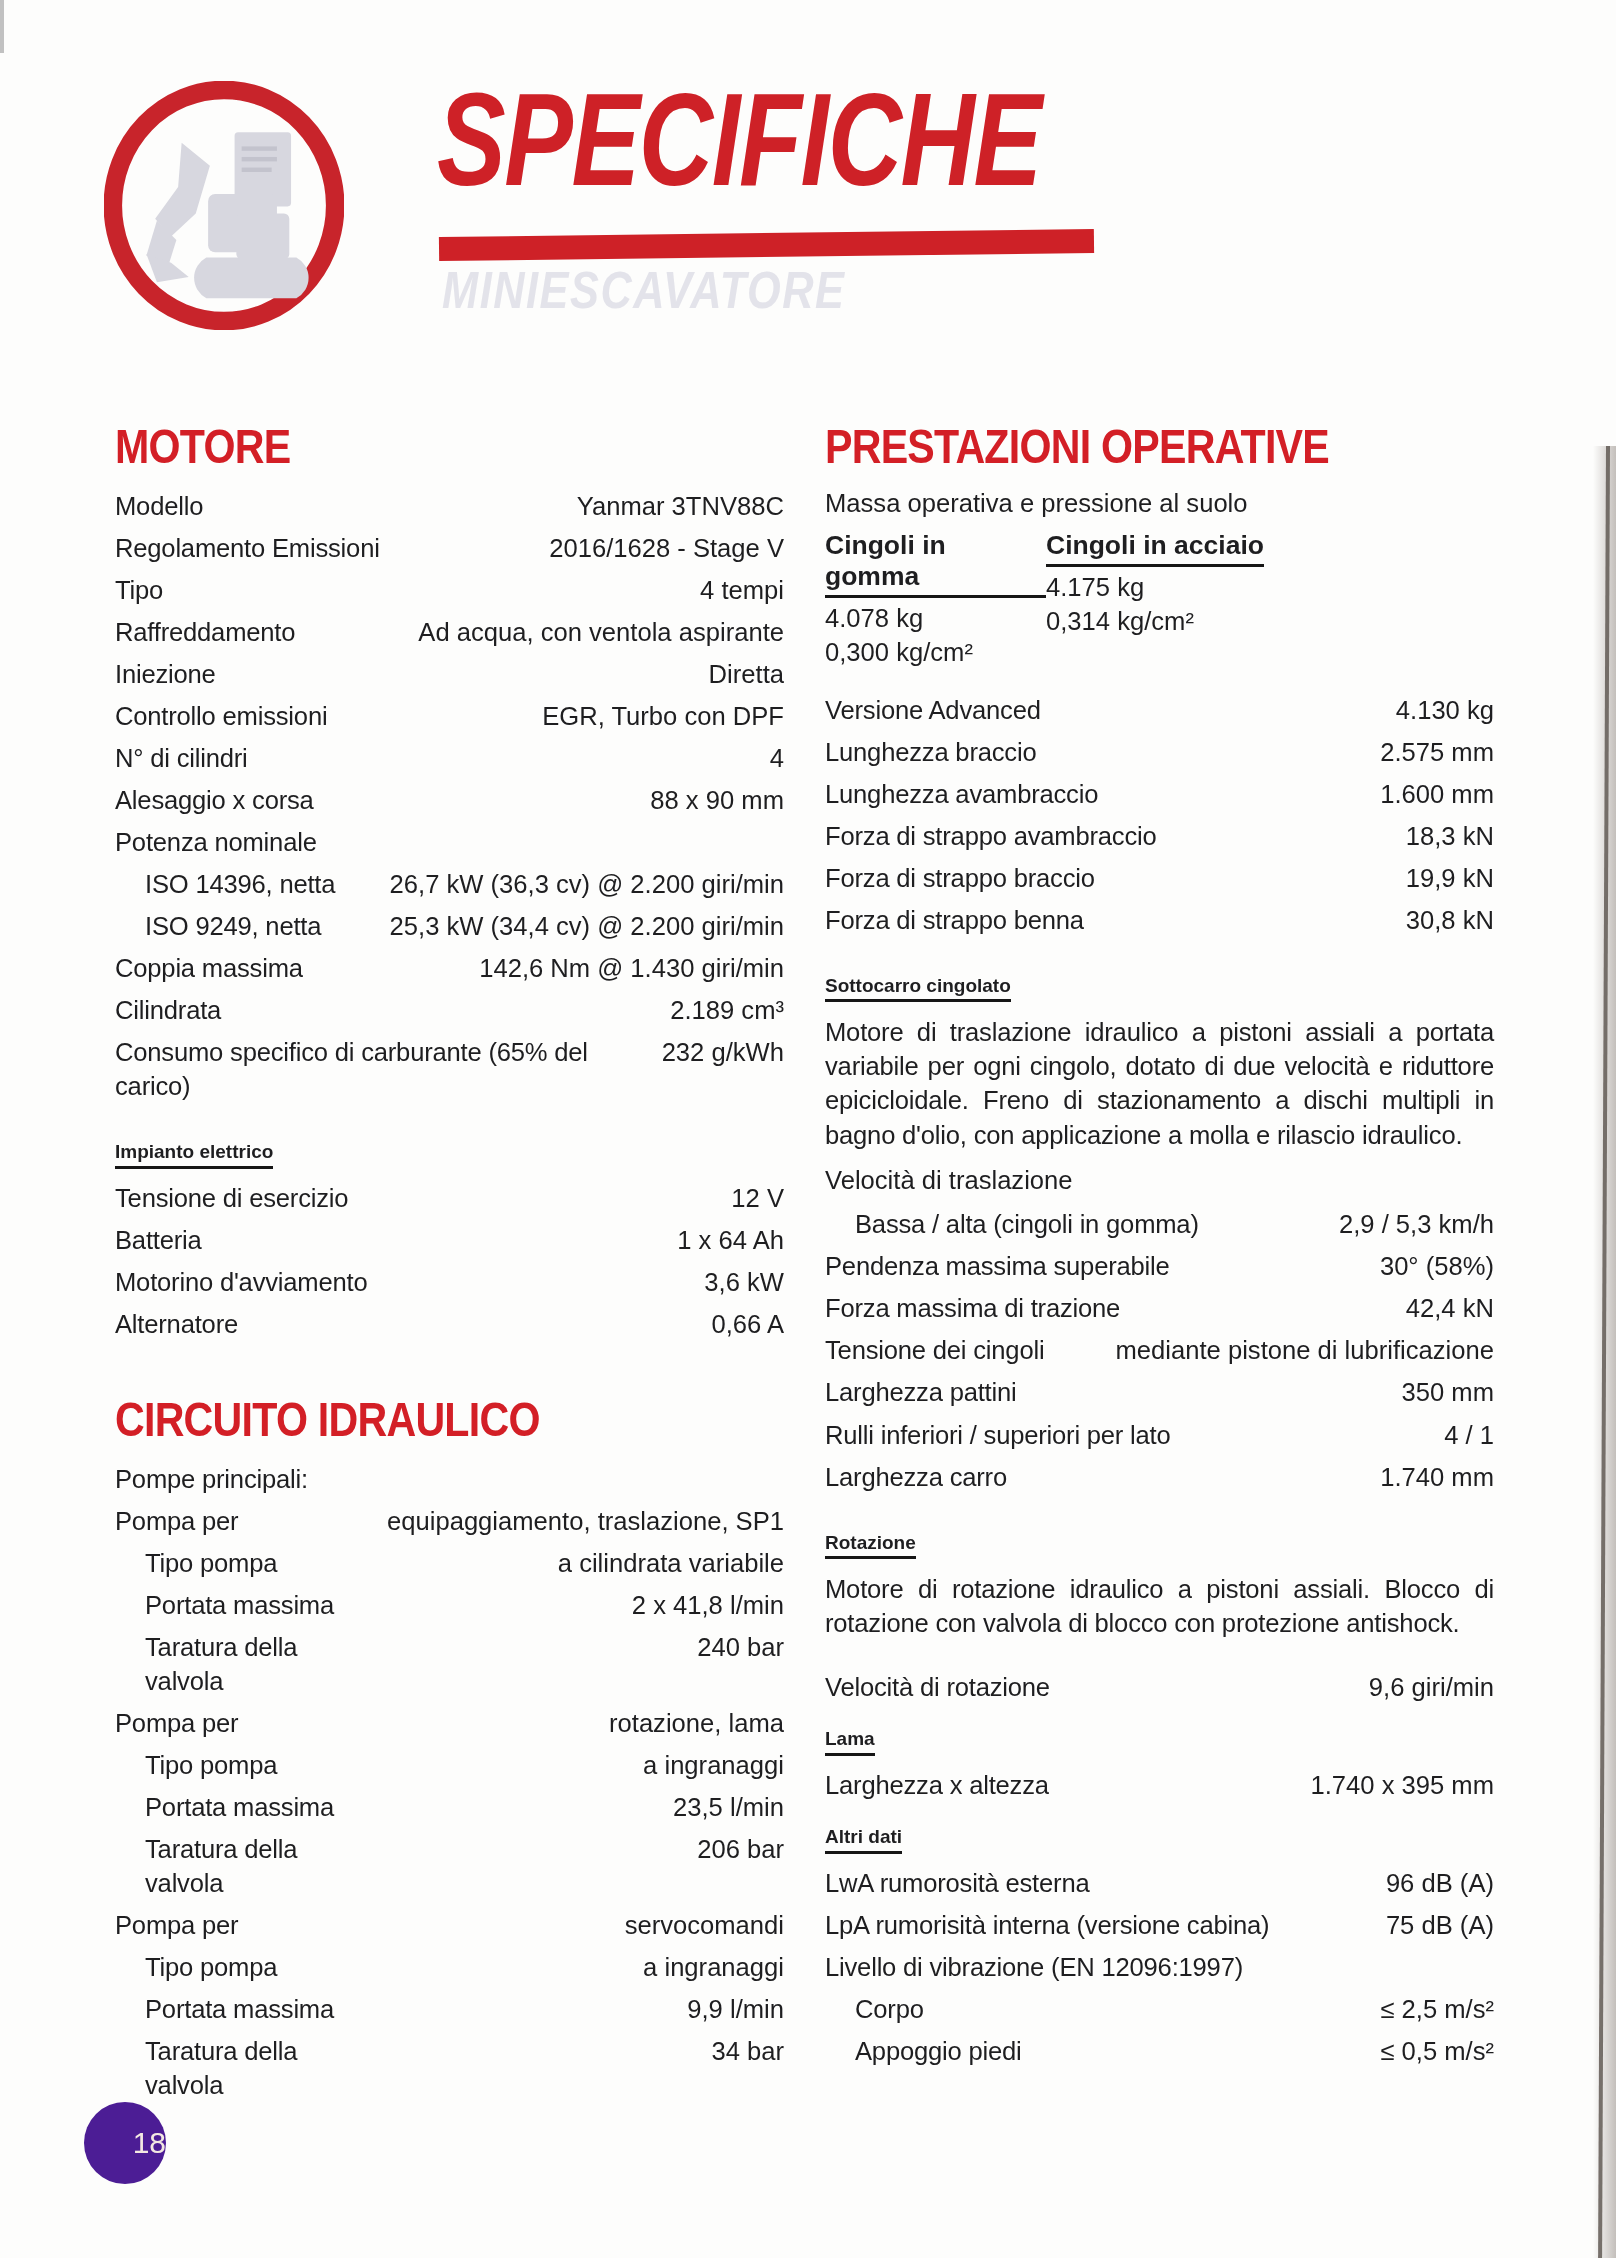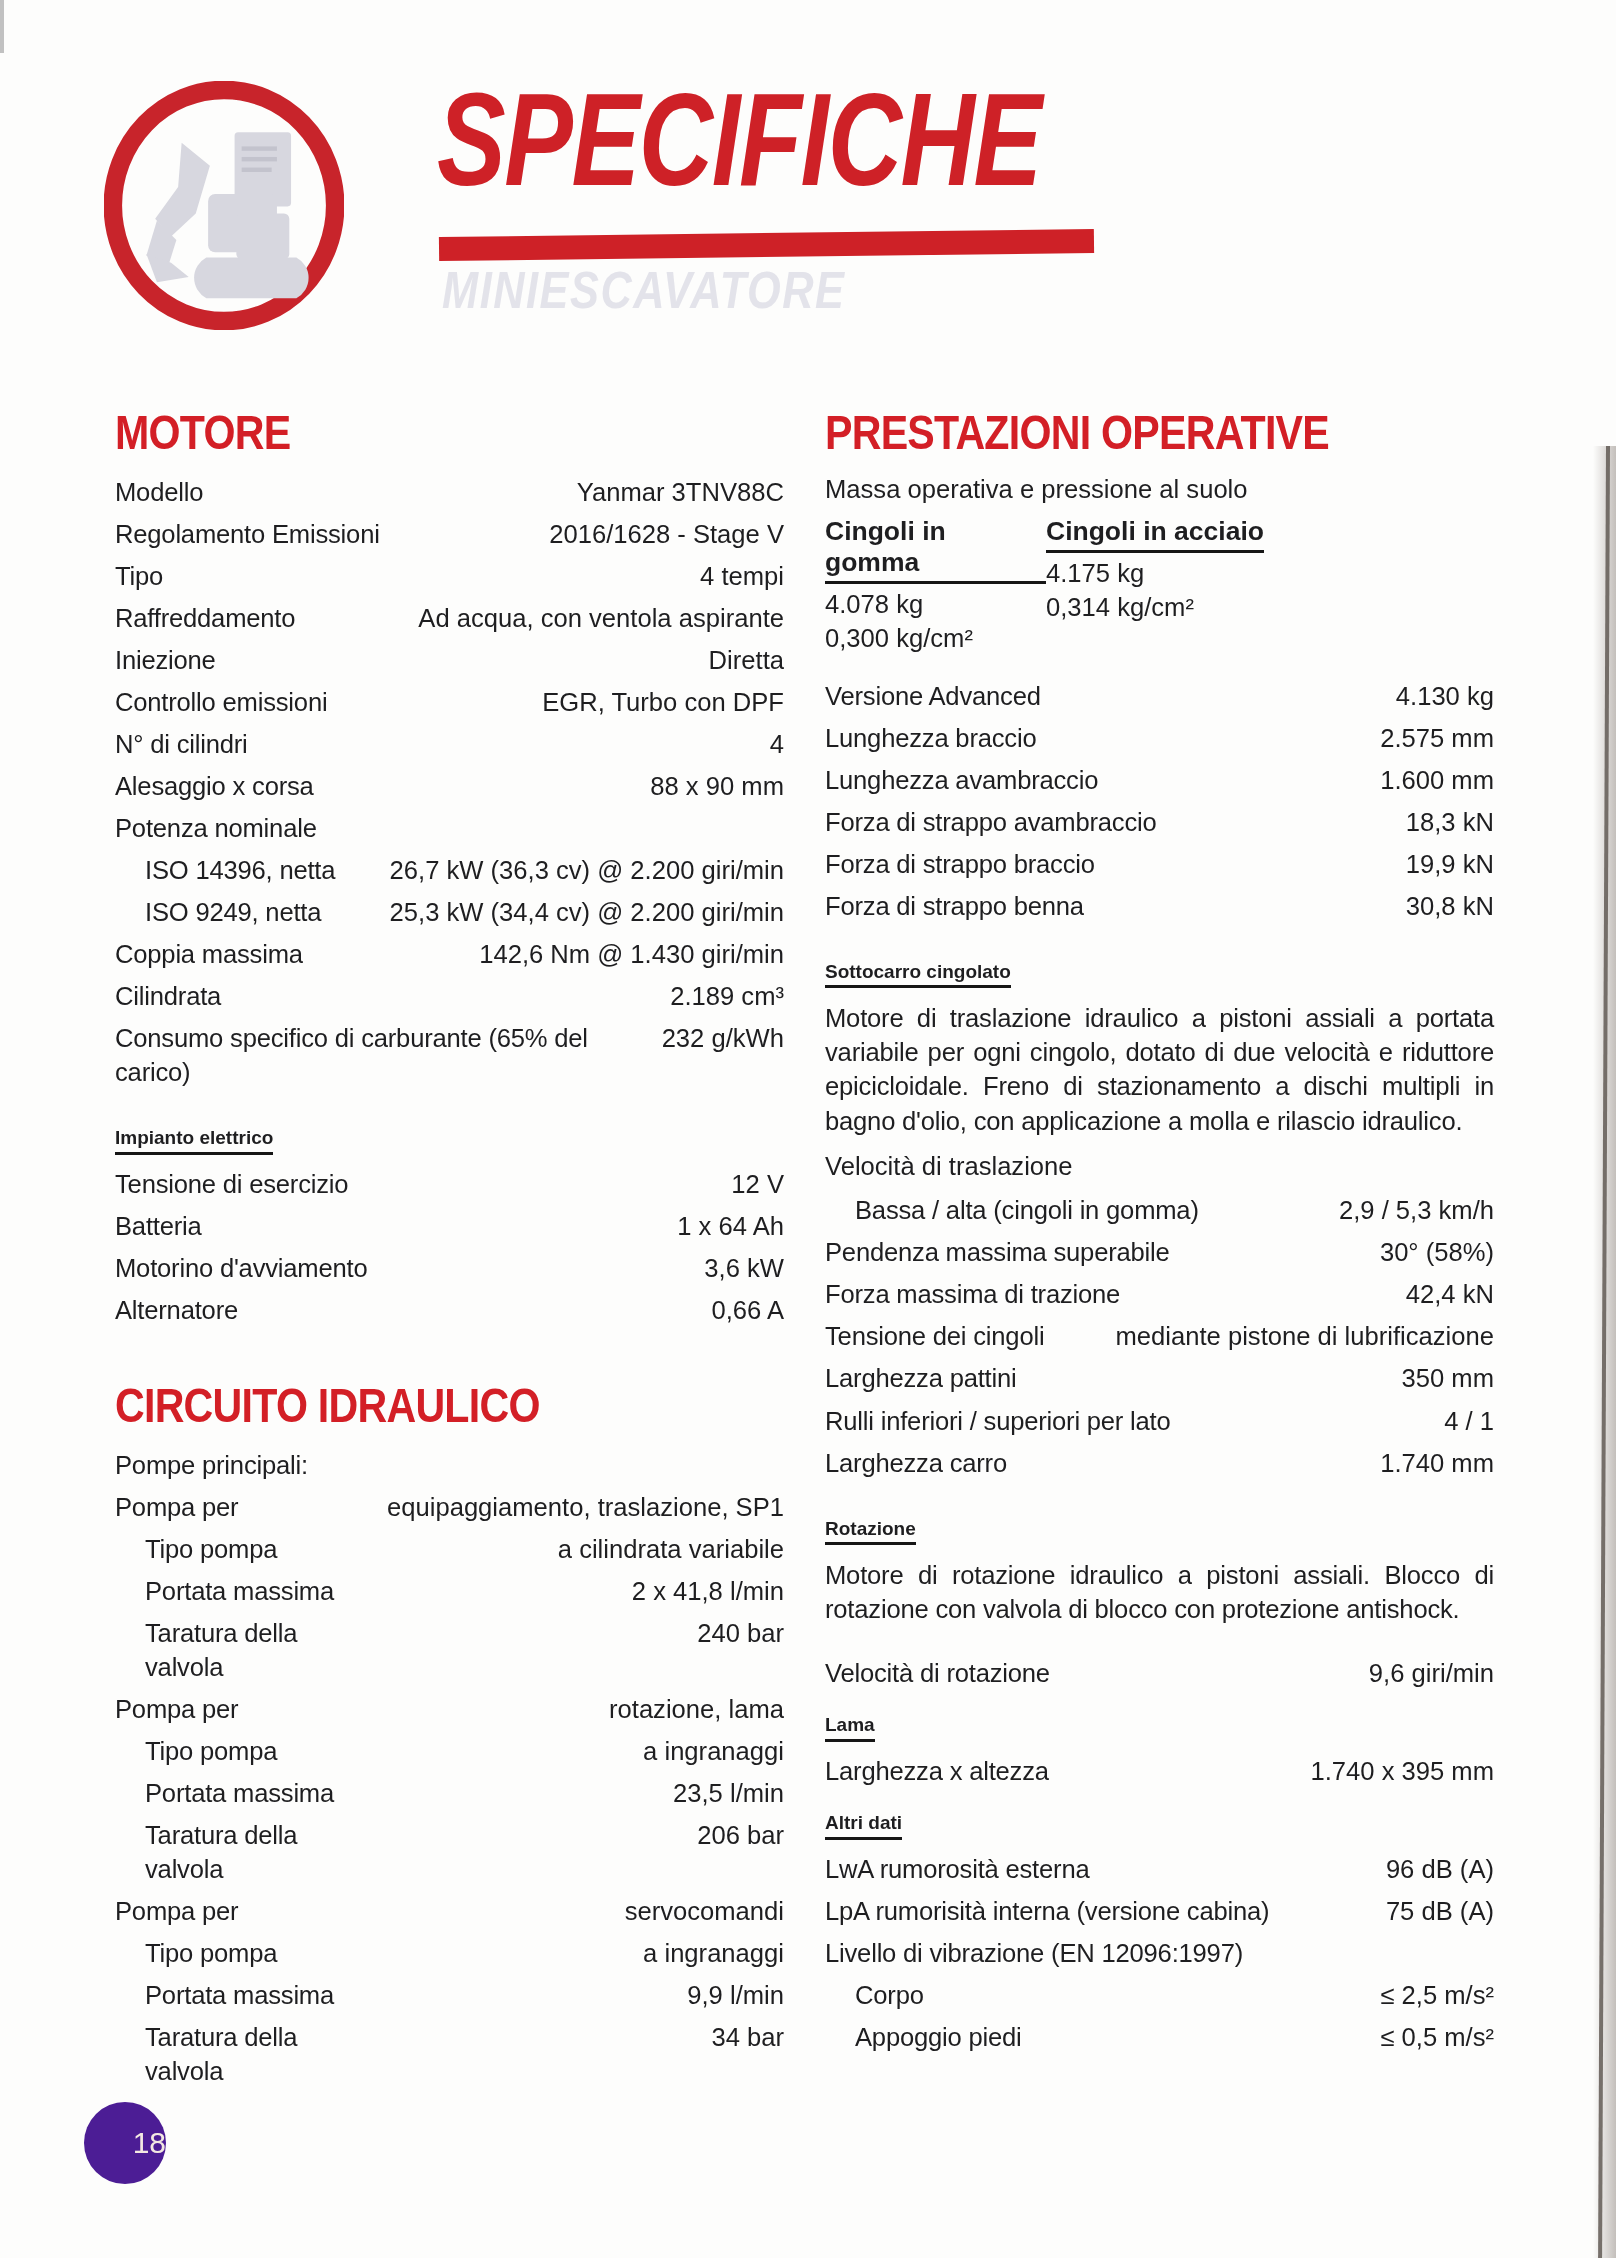--- a/index.html
+++ b/index.html
@@ -23,21 +23,21 @@
     background:#ce2127; transform:rotate(-0.7deg);
   }
   .ghost-subtitle {
     position:absolute; left:5.3px; top:187px;
     display:inline-block; transform:scaleX(0.85); transform-origin:left center;
     font-size:51px; font-weight:bold; font-style:italic; letter-spacing:1.8px;
     color:#e3e3ea; white-space:nowrap;
   }
 
   
-  .col { position:absolute; top:408px; width:669px; }
+  .col { position:absolute; top:422px; width:669px; }
   .col-left  { left:115px; }
   .col-right { left:825px; }
 
   .section-heading {
     display:inline-block; transform:scaleX(0.84); transform-origin:left center;
     font-size:49px; font-weight:bold; line-height:1; letter-spacing:-0.9px;
     color:#d31f26; white-space:nowrap; margin:0 0 17.6px 0;
   }
   .subhead {
     display:inline-block; font-size:19px; font-weight:bold;

